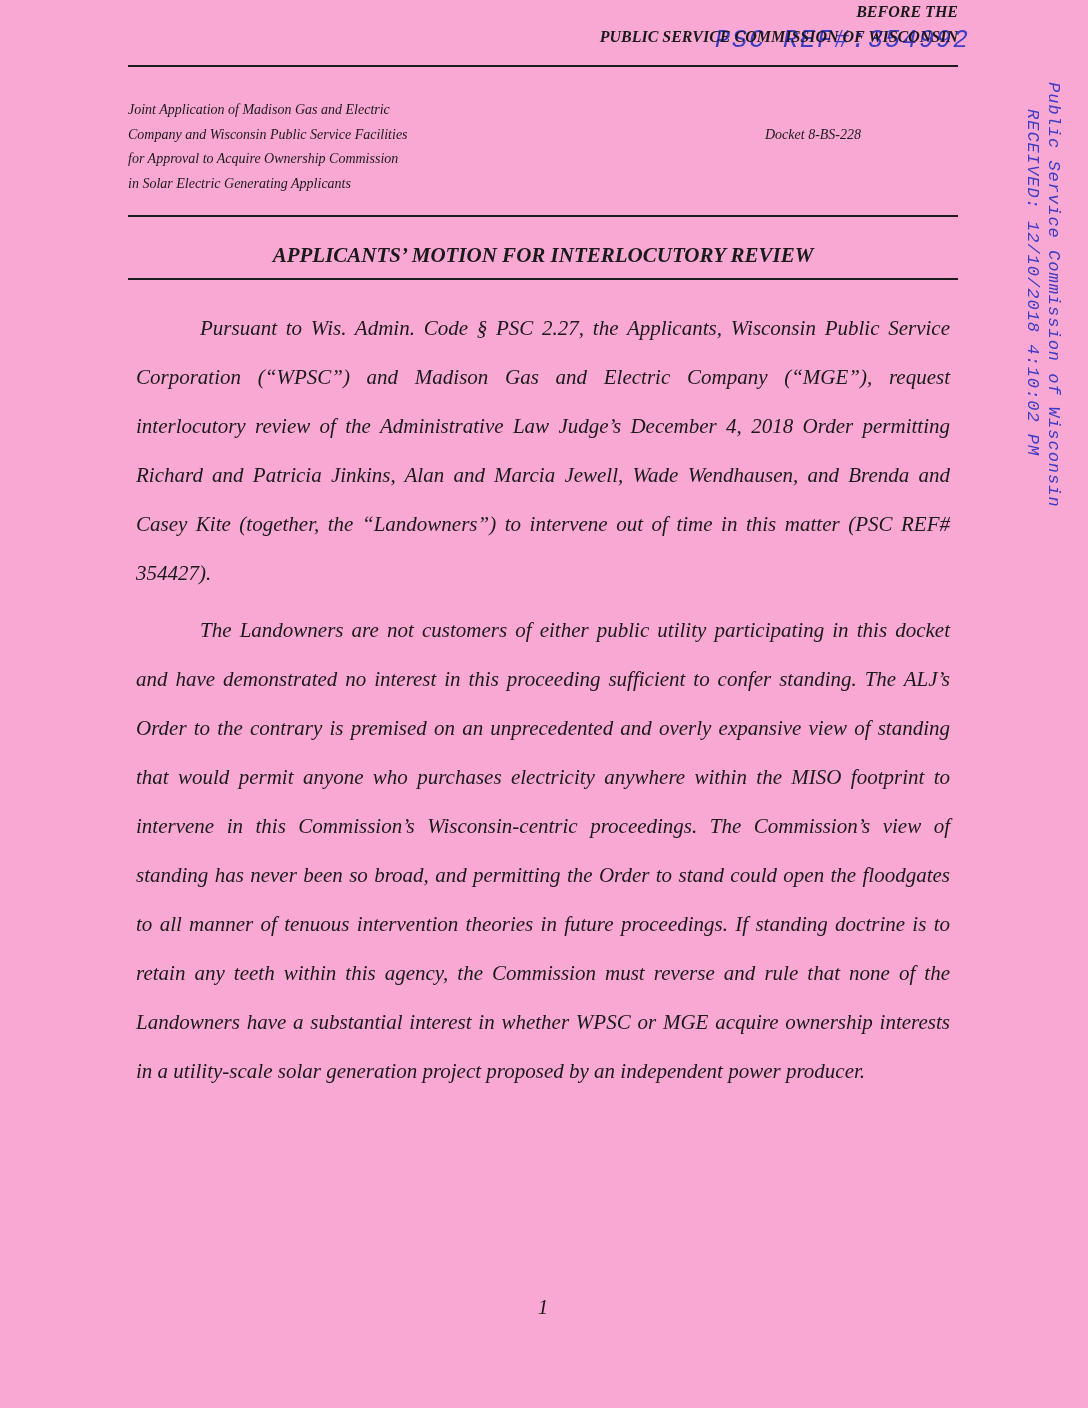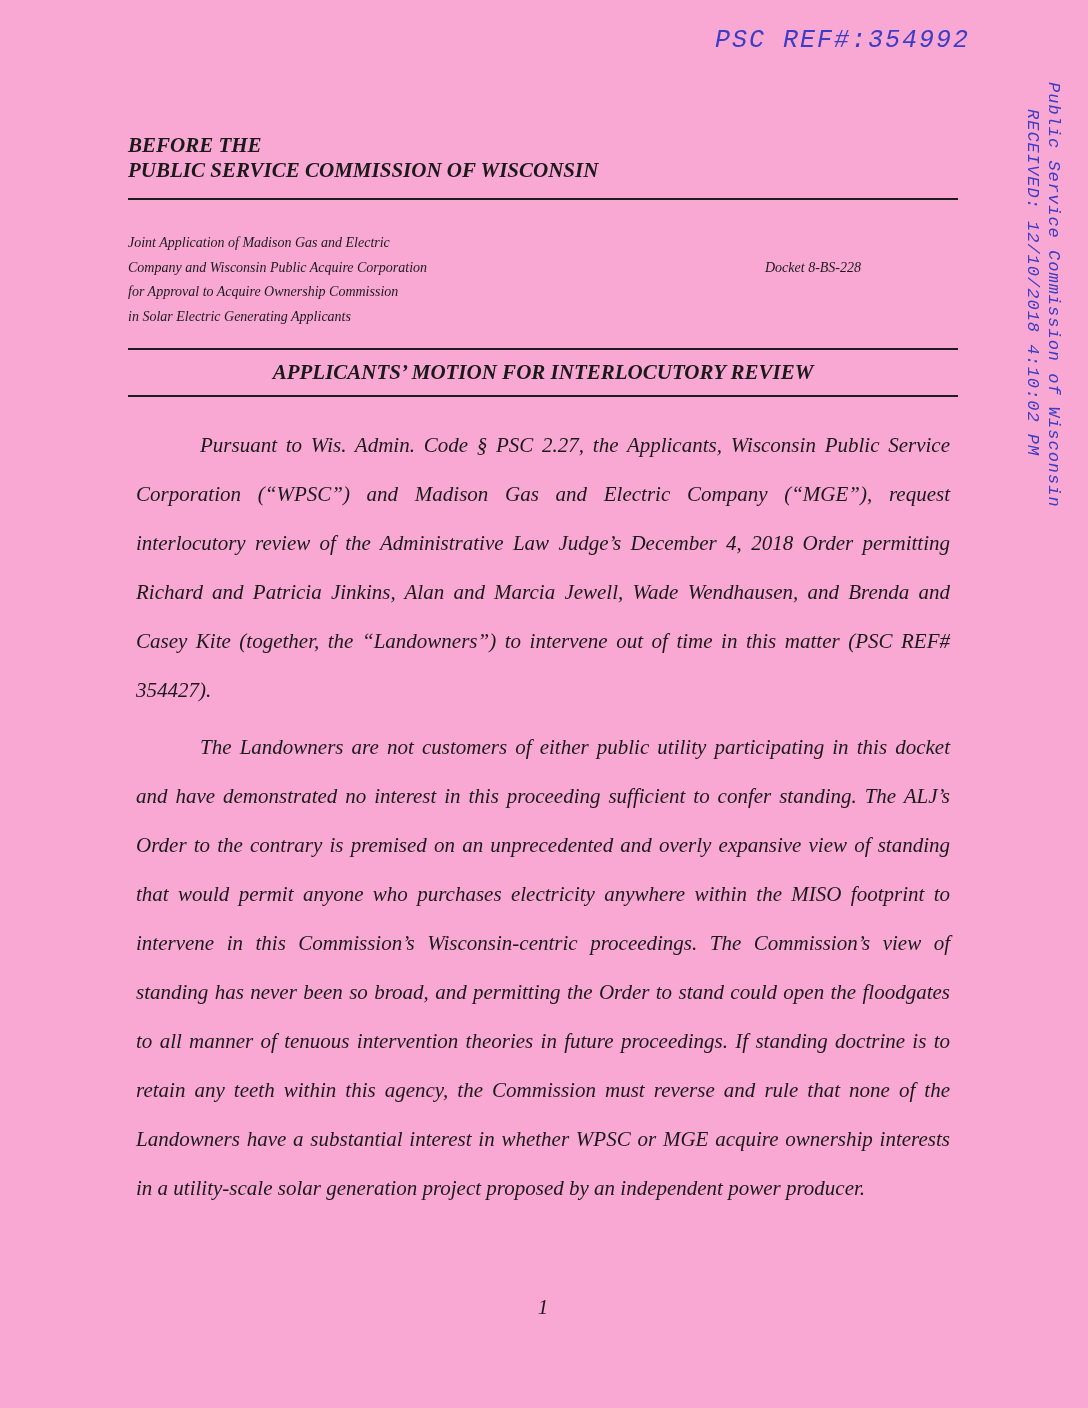--- a/index.html
+++ b/index.html
@@ -46,24 +46,23 @@
     margin-top: 27px;
   }
   
   .content {
     position: absolute;
     left: 128px;
     top: 0;
     width: 830px;
   }
   .court-header {
-    margin-top: 133px;
-    text-align: left;
+    text-align: right;
     font-weight: bold;
-    font-size: 21px;
+    font-size: 16px;
     line-height: 24.5px;
   }
   .rule {
     height: 0;
     border-bottom: 2px solid #1c1c1c;
   }
   .rule-1 { margin-top: 16px; }
   .rule-2 { margin-top: 18px; }
   .rule-3 { margin-top: 11px; }
   .case-caption {
@@ -73,21 +72,21 @@
     line-height: 24.7px;
   }
   .caption-line { white-space: nowrap; }
   .docket-number {
     position: absolute;
     left: 637px;
     top: 24.7px;
     white-space: nowrap;
   }
   .doc-title {
-    margin-top: 10px;
+    margin-top: 26px;
     text-align: center;
     font-weight: bold;
     font-size: 21px;
     line-height: 24.5px;
   }
   .body-text {
     margin-top: 24px;
     font-size: 21px;
     line-height: 49px;
     text-align: justify;
@@ -121,21 +120,21 @@
 
     <div class="court-header">
       <div>BEFORE THE</div>
       <div>PUBLIC SERVICE COMMISSION OF WISCONSIN</div>
     </div>
 
     <div class="rule rule-1"></div>
 
     <div class="case-caption">
       <div class="caption-line">Joint Application of Madison Gas and Electric</div>
-      <div class="caption-line">Company and Wisconsin Public Acquire Corporation</div>
+      <div class="caption-line">Company and Wisconsin Public Service Facilities</div>
       <div class="caption-line">for Approval to Acquire Ownership Commission</div>
       <div class="caption-line">in Solar Electric Generating Applicants</div>
       <div class="docket-number">Docket 8-BS-228</div>
     </div>
 
     <div class="rule rule-2"></div>
 
     <div class="doc-title">APPLICANTS’ MOTION FOR INTERLOCUTORY REVIEW</div>
 
     <div class="rule rule-3"></div>

